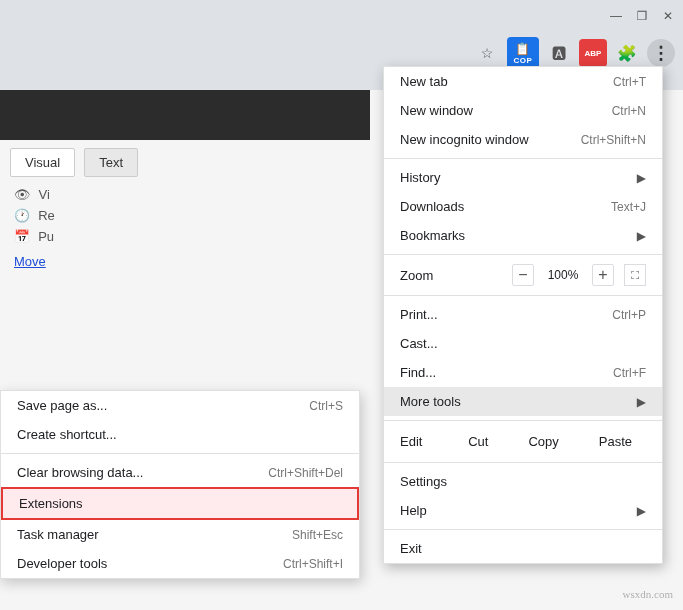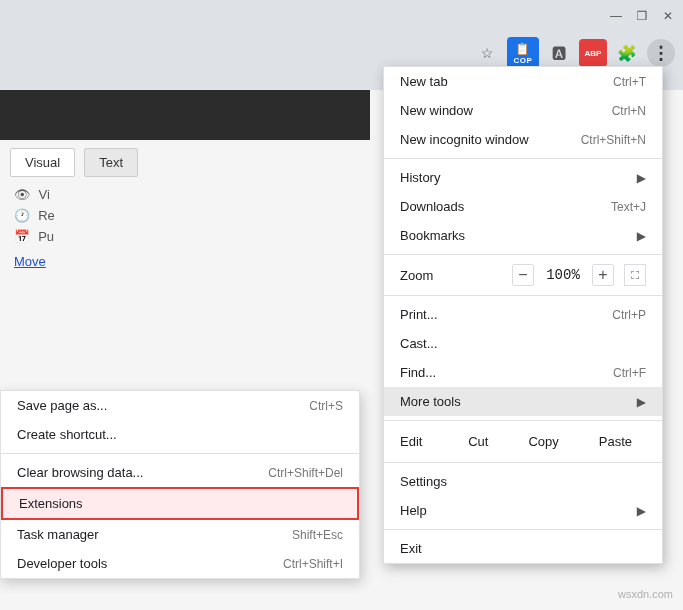--- a/index.html
+++ b/index.html
@@ -260,25 +260,24 @@
       cursor: pointer;
       display: flex;
       align-items: center;
       justify-content: center;
       font-size: 16px;
       color: #555;
       border-radius: 2px;
     }
 
     .zoom-pct {
-      font-size: 14px;
+      font-size: 12px;
       color: #202124;
       min-width: 38px;
       text-align: center;
-      font-family: Liberation Mono, monospace;
     }
 
     .zoom-fullscreen {
       width: 22px;
       height: 22px;
       border: 1px solid #dadce0;
       cursor: pointer;
       display: flex;
       align-items: center;
       justify-content: center;
@@ -332,20 +331,21 @@
     .menu-item.more-tools-active {
       background: #e8e8e8;
     }
 
     .brand-overlay {
       position: absolute;
       bottom: 10px;
       right: 10px;
       color: rgba(0,0,0,0.3);
       font-size: 11px;
+      font-family: Liberation Serif, serif;
     }
   </style>
 </head>
 <body>
 
 <div class="browser-chrome">
 
   <div class="title-bar">
     <div class="title-bar-btn">—</div>
     <div class="title-bar-btn">❐</div>

